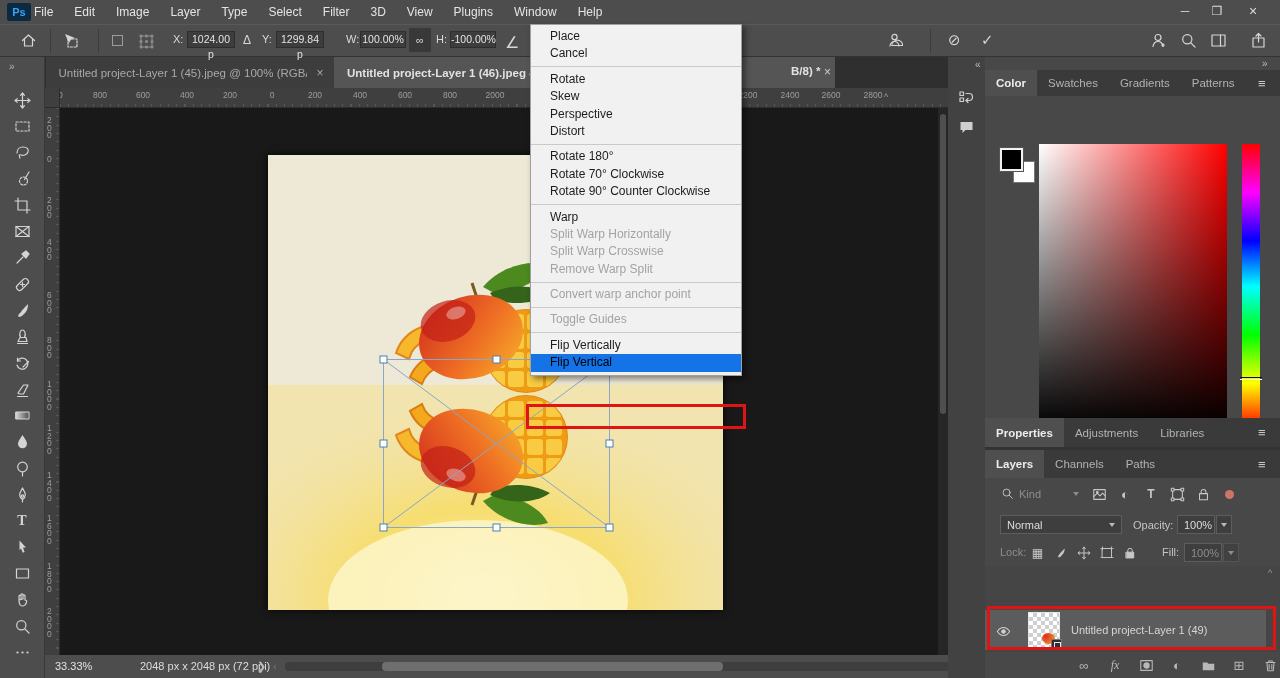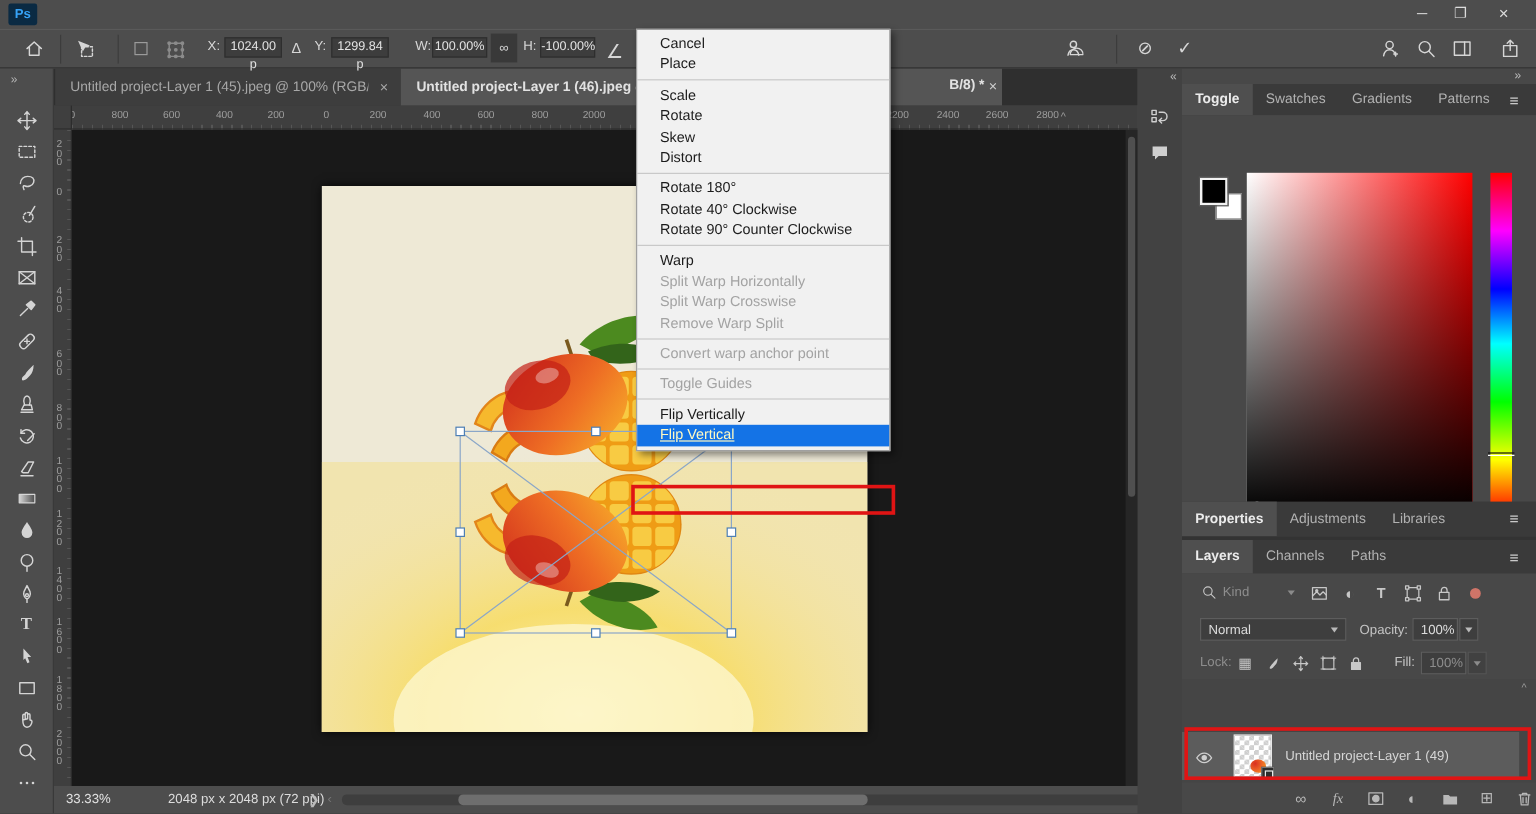--- a/index.html
+++ b/index.html
@@ -114,37 +114,51 @@
   .so-badge::after { content:""; position:absolute; left:2px; top:2px; width:5px; height:5px; border:1px solid #e8e8e8; }
   #layers-footer { left:0; top:595px; width:295px; height:26px; background:#484848; display:flex;
     align-items:center; gap:13px; padding-left:90px; }
   #layers-scroll-up { color:#9a9a9a; font-size:9px; }
 
   
   #context-menu { left:530px; top:24px; width:212px; background:#f1f1f1;
     border:1px solid #a0a0a0; box-shadow:3px 3px 6px rgba(0,0,0,.45); z-index:50; padding:3px 0; }
   .cm-item { height:17.4px; line-height:17.4px; padding-left:19px; font-size:12px; color:#1c1c1c; }
   .cm-item.disabled { color:#a3a3a3; }
-  .cm-item.highlight { background:#1473e6; color:#fef9c3;text-decoration:underline; }
+  .cm-item.highlight { background:#1473e6; color:#000000; }
   .cm-sep { height:0; border-top:1px solid #c9c9c9; margin:3.5px 0; }
 
   
   .red-annot { border:3px solid #e01414; z-index:60; pointer-events:none; }
   #annot-flip { left:526px; top:404px; width:220px; height:25px; }
   #annot-layer { left:987px; top:606px; width:289px; height:44px; }
 
   svg { display:block; }
 </style>
 </head>
 <body>
 
 <div id="app">
 
   <div id="titlebar" class="abs">
     <div id="ps-logo" class="abs">Ps</div>
+    <div id="menus" class="abs">
+        <span class="menu-item">File</span>
+        <span class="menu-item">Edit</span>
+        <span class="menu-item">Image</span>
+        <span class="menu-item">Layer</span>
+        <span class="menu-item">Type</span>
+        <span class="menu-item">Select</span>
+        <span class="menu-item">Filter</span>
+        <span class="menu-item">3D</span>
+        <span class="menu-item">View</span>
+        <span class="menu-item">Plugins</span>
+        <span class="menu-item">Window</span>
+        <span class="menu-item">Help</span>
+      </div>
     <div class="winbtn abs" style="left:1170px;">─</div>
     <div class="winbtn abs" style="left:1202px;">❐</div>
     <div class="winbtn abs" style="left:1238px; font-size:14px;">×</div>
   </div>
 
   <div id="optionsbar" class="abs">
     <span class="abs opt-icon" style="left:20px;top:7px;">
         <svg width="17" height="17" viewBox="0 0 17 17" fill="none" stroke="currentColor" stroke-width="1.2" stroke-linecap="round" stroke-linejoin="round">
           <path d="M2.5 8.5 8.5 3l6 5.5M4.5 7.5V14h8V7.5"></path>
         </svg>
@@ -542,21 +556,21 @@
         </svg>
       </div>
   </div>
   <span id="rail-collapse" class="abs">«</span>
 
   <div id="panel" class="abs">
     <span id="panel-collapse" class="abs" style="left:277px;top:1px;">»</span>
 
     <div class="tabsrow abs" style="top:13px;height:26px;">
       <div id="color-tabs" style="display:flex;height:100%;">
-          <div class="ptab active">Toggle</div>
+          <div class="ptab active">Color</div>
           <div class="ptab">Swatches</div>
           <div class="ptab">Gradients</div>
           <div class="ptab">Patterns</div>
         </div>
       <span class="hamburger abs" style="left:273px;top:6px;">≡</span>
     </div>
 
     <div class="abs" style="left:0;top:39px;width:295px;height:322px;background:#484848;">
       <div id="fgbg" class="abs">
         <div id="bg-swatch" class="abs"></div>
@@ -724,30 +738,30 @@
         </span>
         <span style="display: inline-flex; align-items: center; justify-content: center; width: 18px; height: 18px; color: rgb(184, 184, 184);">
           <svg width="15" height="15" viewBox="0 0 17 17" fill="none" stroke="currentColor" stroke-width="1.2" stroke-linecap="round" stroke-linejoin="round">
             <path d="M3.5 5h10M6.5 5V3.5h4V5M4.5 5l.8 9.5h6.4L12.5 5M7 7.5v5M10 7.5v5"></path>
           </svg>
         </span>
       </div>
   </div>
 
   <div id="context-menu" class="abs">
+      <div class="cm-item">Place</div>
       <div class="cm-item">Cancel</div>
-      <div class="cm-item">Place</div>
       <div class="cm-sep"></div>
-      <div class="cm-item">Scale</div>
       <div class="cm-item">Rotate</div>
       <div class="cm-item">Skew</div>
+      <div class="cm-item">Perspective</div>
       <div class="cm-item">Distort</div>
       <div class="cm-sep"></div>
       <div class="cm-item">Rotate 180°</div>
-      <div class="cm-item">Rotate 40° Clockwise</div>
+      <div class="cm-item">Rotate 70° Clockwise</div>
       <div class="cm-item">Rotate 90° Counter Clockwise</div>
       <div class="cm-sep"></div>
       <div class="cm-item">Warp</div>
       <div class="cm-item disabled">Split Warp Horizontally</div>
       <div class="cm-item disabled">Split Warp Crosswise</div>
       <div class="cm-item disabled">Remove Warp Split</div>
       <div class="cm-sep"></div>
       <div class="cm-item disabled">Convert warp anchor point</div>
       <div class="cm-sep"></div>
       <div class="cm-item disabled">Toggle Guides</div>

